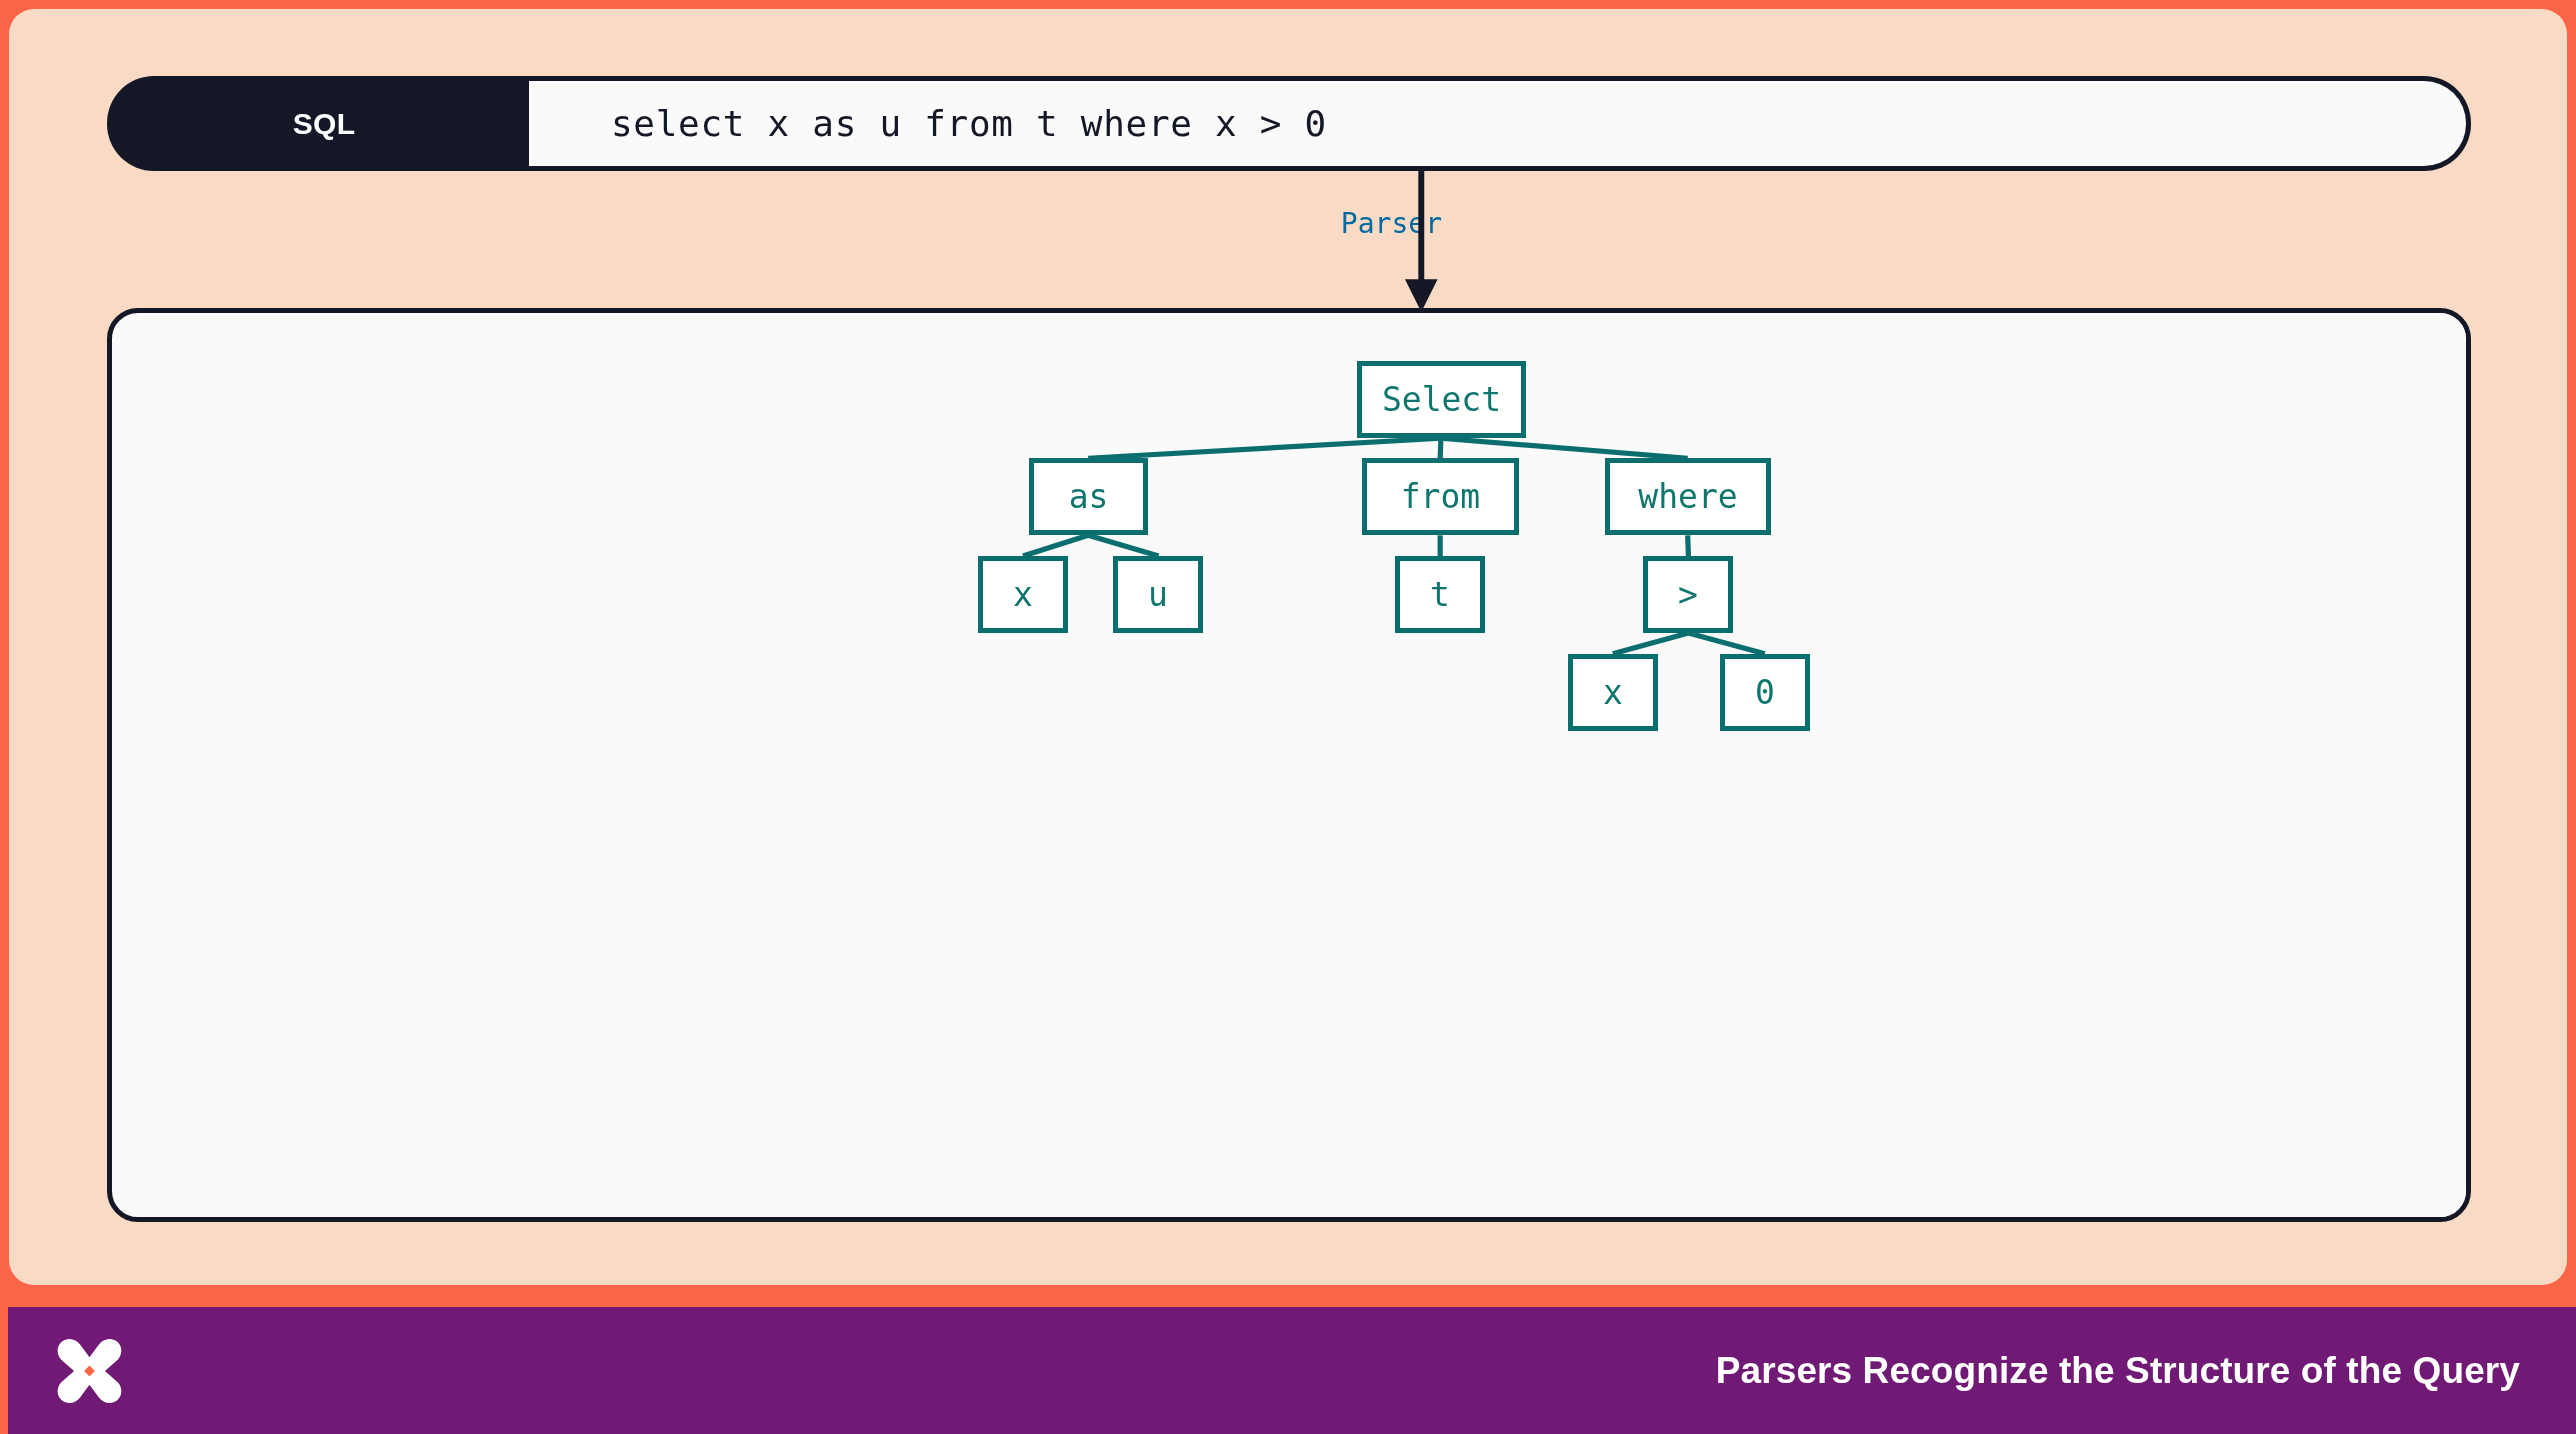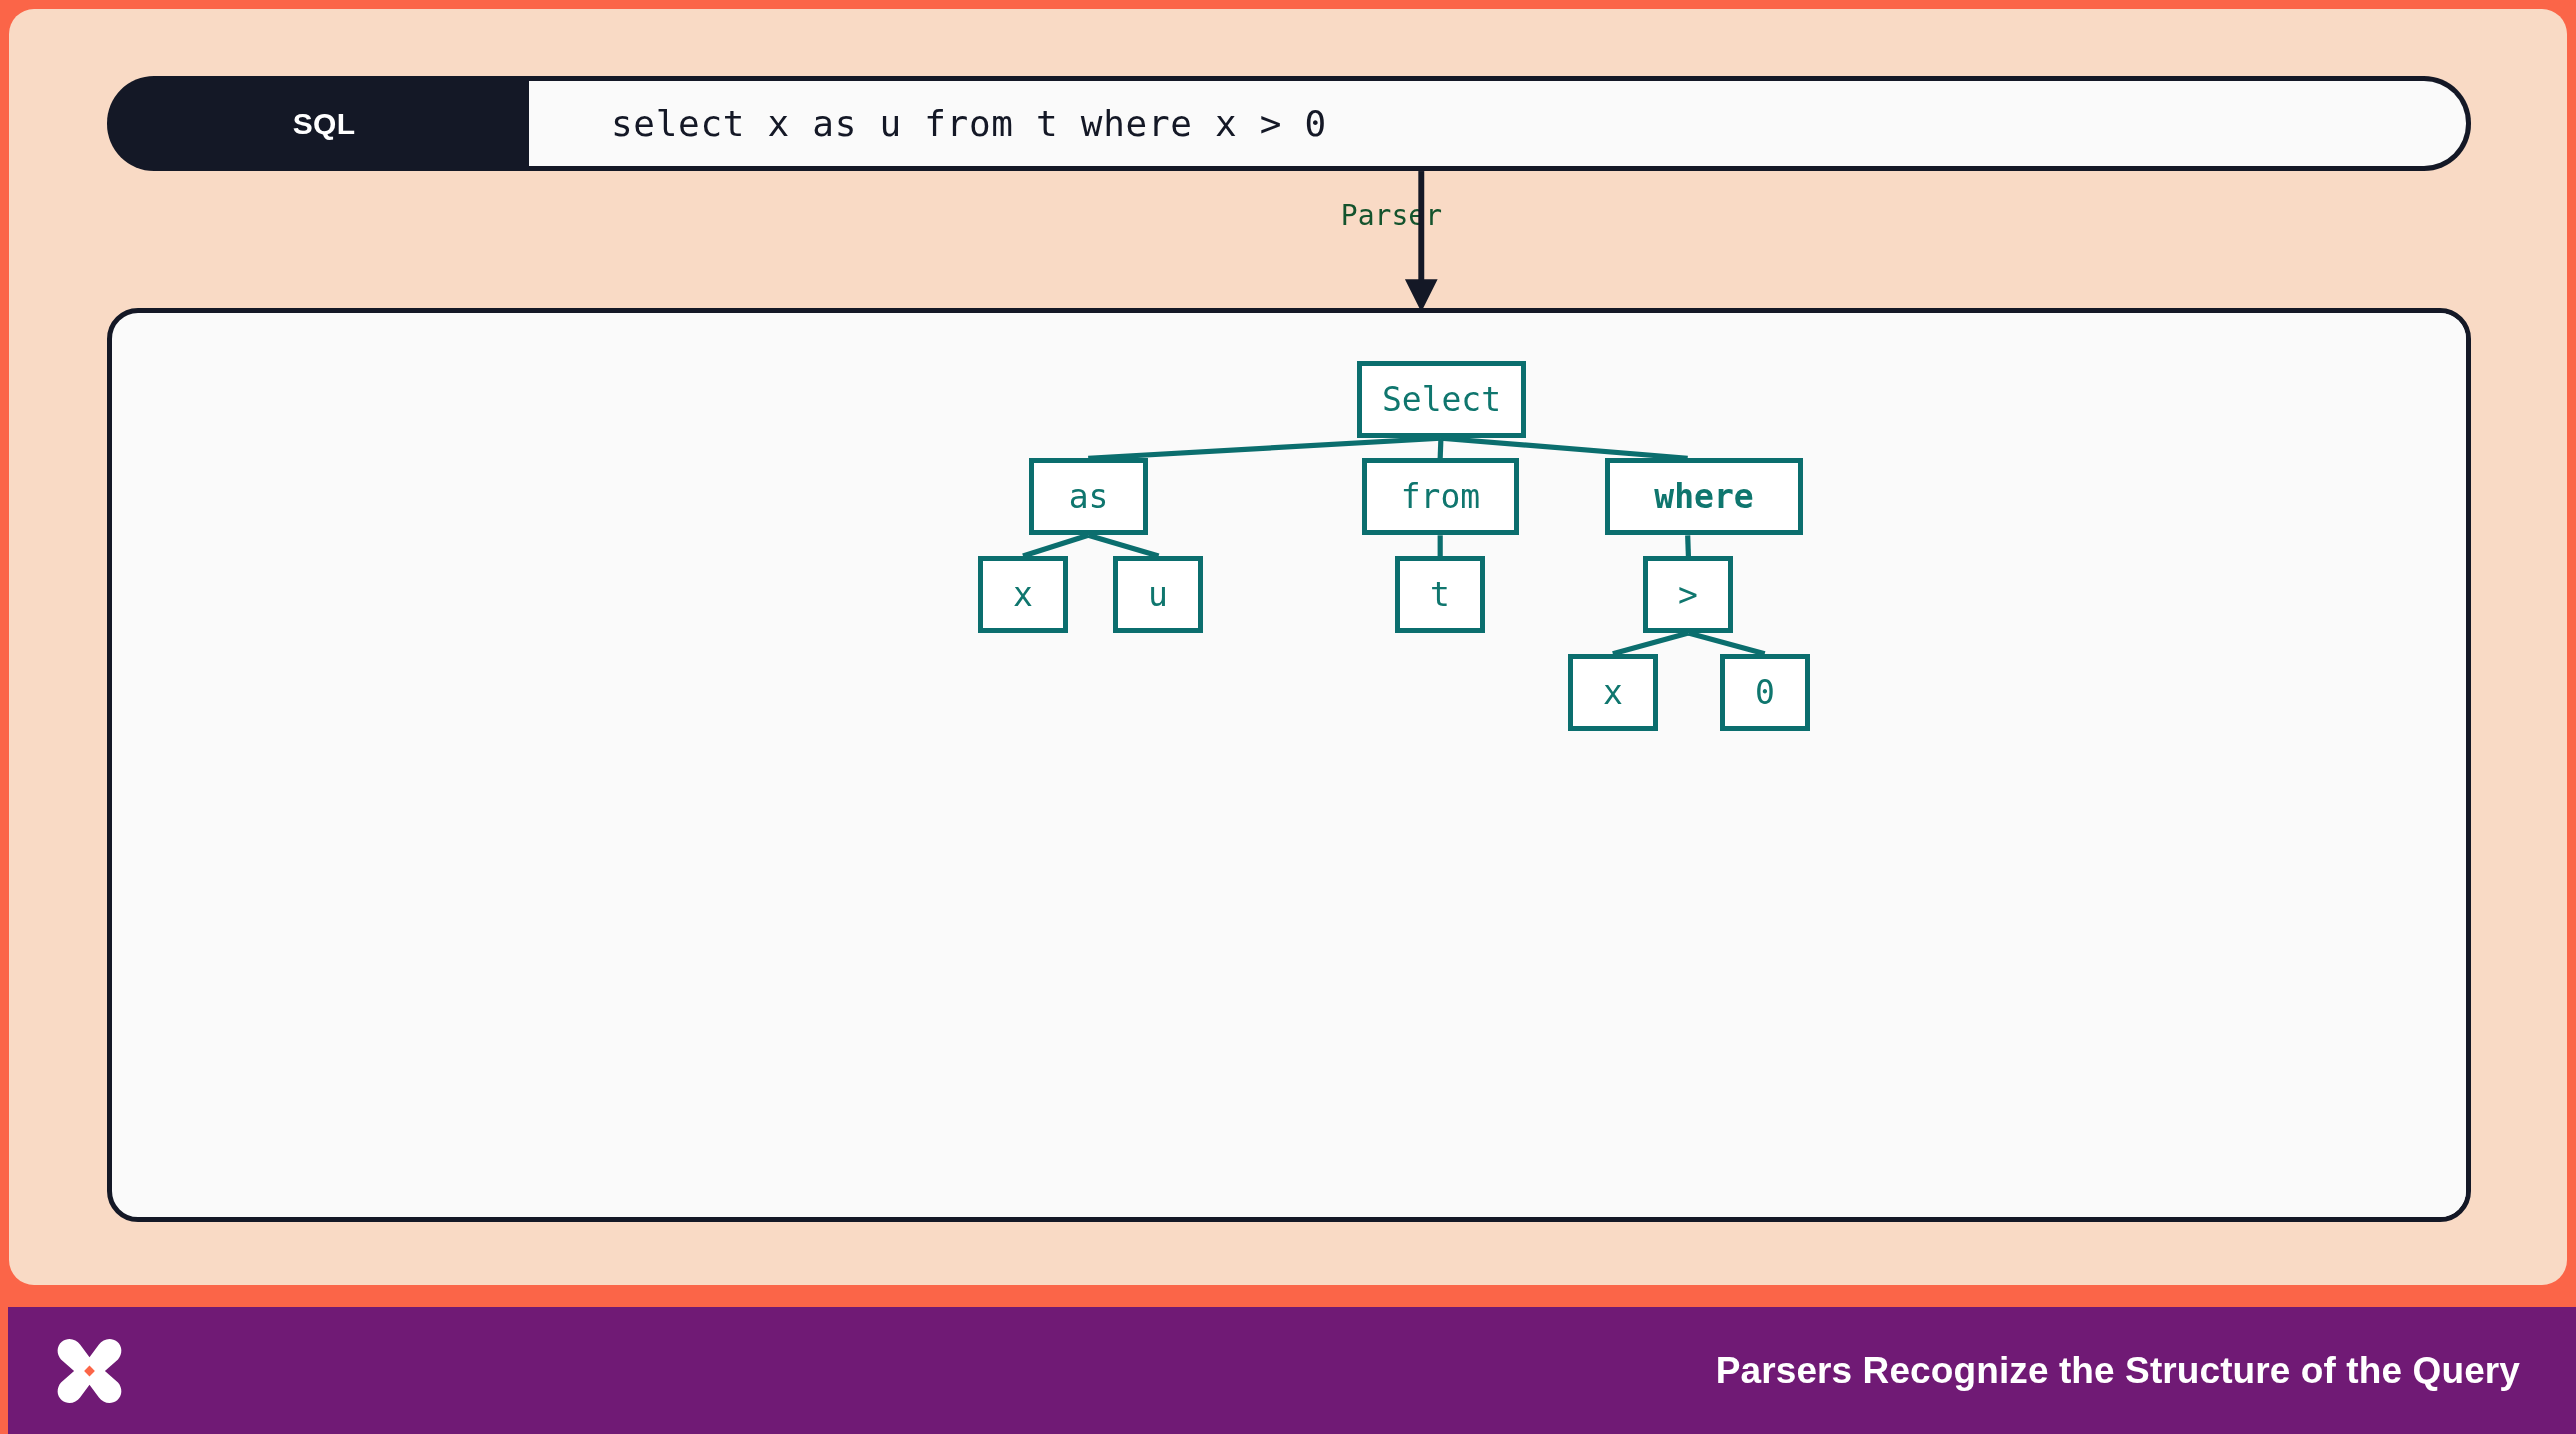--- a/index.html
+++ b/index.html
@@ -82,22 +82,22 @@
   .arrow-wrap {
     position: absolute;
     left: 1393px;
     top: 162px;
     width: 89px;
     height: 141px;
   }
   .arrow-label {
     position: absolute;
     right: 49px;
-    top: 28px;
-    color: #14532d;
+    top: 36px;
+    color: #0369a1;
     font-family: "DejaVu Sans Mono", monospace;
     font-size: 28px;
     white-space: nowrap;
   }
   .arrow-svg { position: absolute; left: 0; top: 0; }
 
   
   .tree-panel {
     position: absolute;
     left: 98px;
@@ -221,21 +221,21 @@
           </svg>
       <div class="node-box" style="left: 829px; top: 48px; width: 169px; height: 77px;">
             <span>Select</span>
           </div>
           <div class="node-box" style="left: 501px; top: 145px; width: 119px; height: 77px;">
             <span>as</span>
           </div>
           <div class="node-box" style="left: 834px; top: 145px; width: 157px; height: 77px;">
             <span>from</span>
           </div>
-          <div class="node-box" style="left: 1077px; top: 145px; width: 198px; height: 77px; font-weight: bold;">
+          <div class="node-box" style="left: 1077px; top: 145px; width: 166px; height: 77px;">
             <span>where</span>
           </div>
           <div class="node-box" style="left: 450px; top: 243px; width: 90px; height: 77px;">
             <span>x</span>
           </div>
           <div class="node-box" style="left: 585px; top: 243px; width: 90px; height: 77px;">
             <span>u</span>
           </div>
           <div class="node-box" style="left: 867px; top: 243px; width: 90px; height: 77px;">
             <span>t</span>

